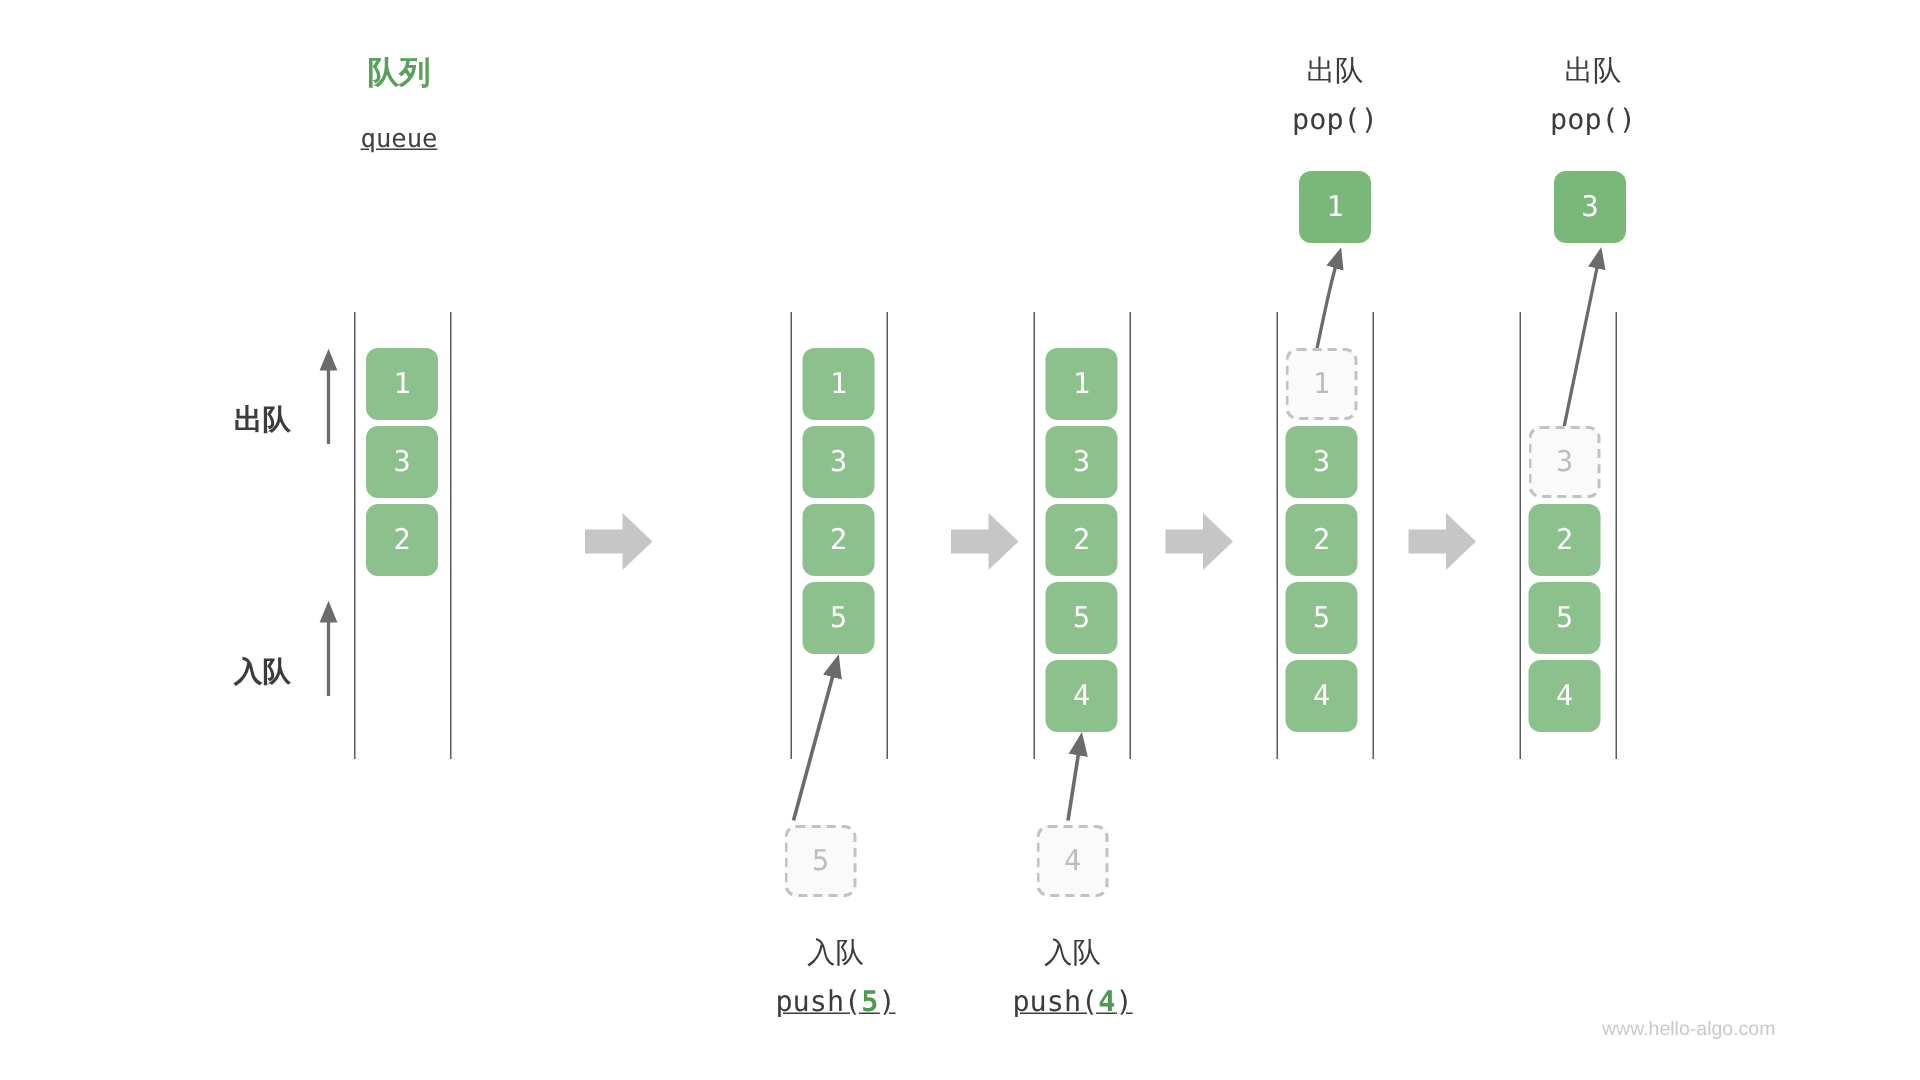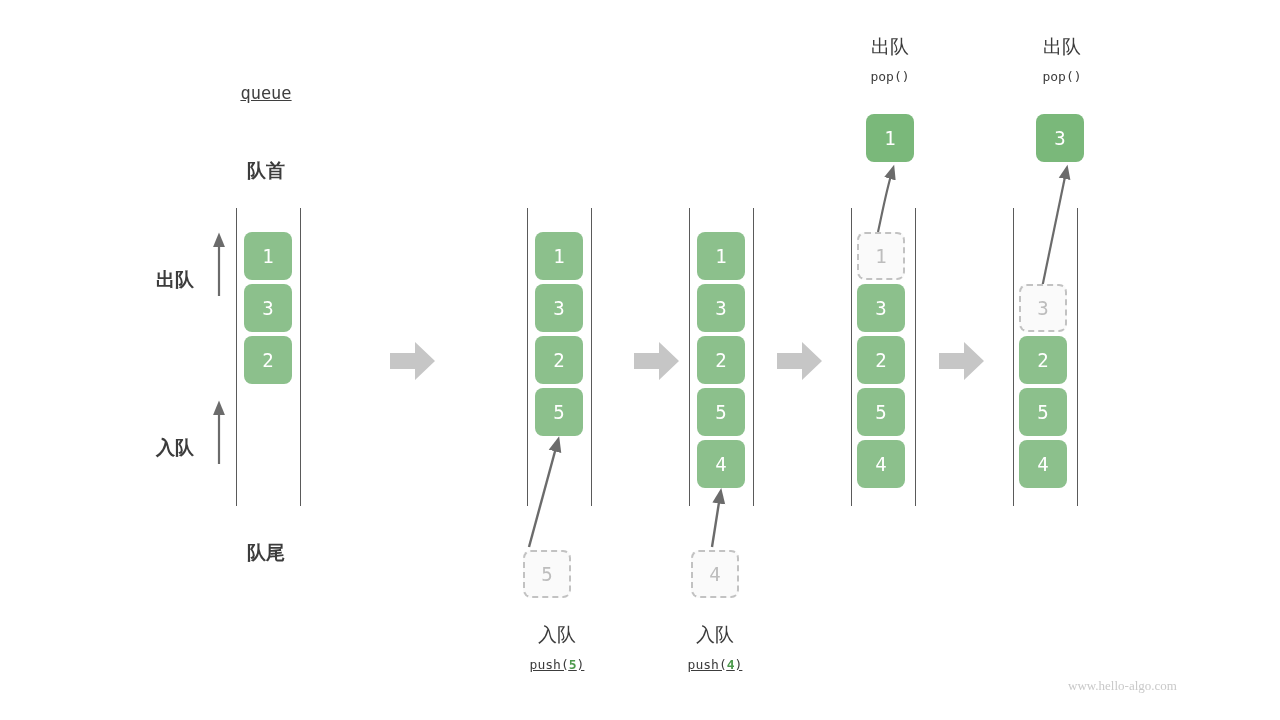--- a/index.html
+++ b/index.html
@@ -30,26 +30,26 @@
     font-weight:bold;font-size:19px;color:#3c3c3c;
     text-align:center;white-space:nowrap;
   }
   .op-cn{
     font-family:"DejaVu Sans","Liberation Sans",sans-serif;
     font-weight:normal;font-size:19px;color:#3c3c3c;
     text-align:center;white-space:nowrap;
   }
   .op-code{
     font-family:"DejaVu Sans Mono","Liberation Mono",monospace;
-    font-size:13px;color:#3c3c3c;
+    font-size:19px;color:#3c3c3c;
     text-align:center;white-space:nowrap;
   }
   .op-code b{color:#4e9a4e;font-weight:bold;}
   .watermark{
-    font-family:Liberation Serif, serif;
+    font-family:Liberation Sans, sans-serif;
     font-size:13px;color:#c9c9c9;white-space:nowrap;
   }
 
   
   .rail{
     position:absolute;width:1px;background:#5a5a5a;
   }
 
   
   .cell{
@@ -76,24 +76,23 @@
   .blockarrow{
     position:absolute;width:46px;height:42px;
   }
   svg{overflow:visible;display:block;}
 </style>
 </head>
 <body>
 
 <div id="stage">
 
+  <div class="abs title-cn" style="left:186px;top:34px;width:160px;">队列</div>
   <div class="abs title-en" style="left:186px;top:83px;width:160px;text-decoration:underline;">queue</div>
 
-  <div class="abs label-cn" style="left:186px;top:158px;width:160px;">队首</div>
-  <div class="abs label-cn" style="left:186px;top:540px;width:160px;">队尾</div>
 
   <div class="abs label-cn" style="left:144px;top:267px;width:62px;">出队</div>
   <svg class="abs" style="left:206px;top:232px;" width="26" height="66">
     <defs>
       <marker id="headGrayA" markerWidth="7" markerHeight="7" refX="3.2" refY="3.1" orient="auto">
         <path d="M0,0.4 L6.6,3.1 L0,5.8 z" fill="#6b6b6b"></path>
       </marker>
     </defs>
     <line x1="13" y1="64" x2="13" y2="8" stroke="#6b6b6b" stroke-width="2.2" marker-end="url(#headGrayA)"></line>
   </svg>

